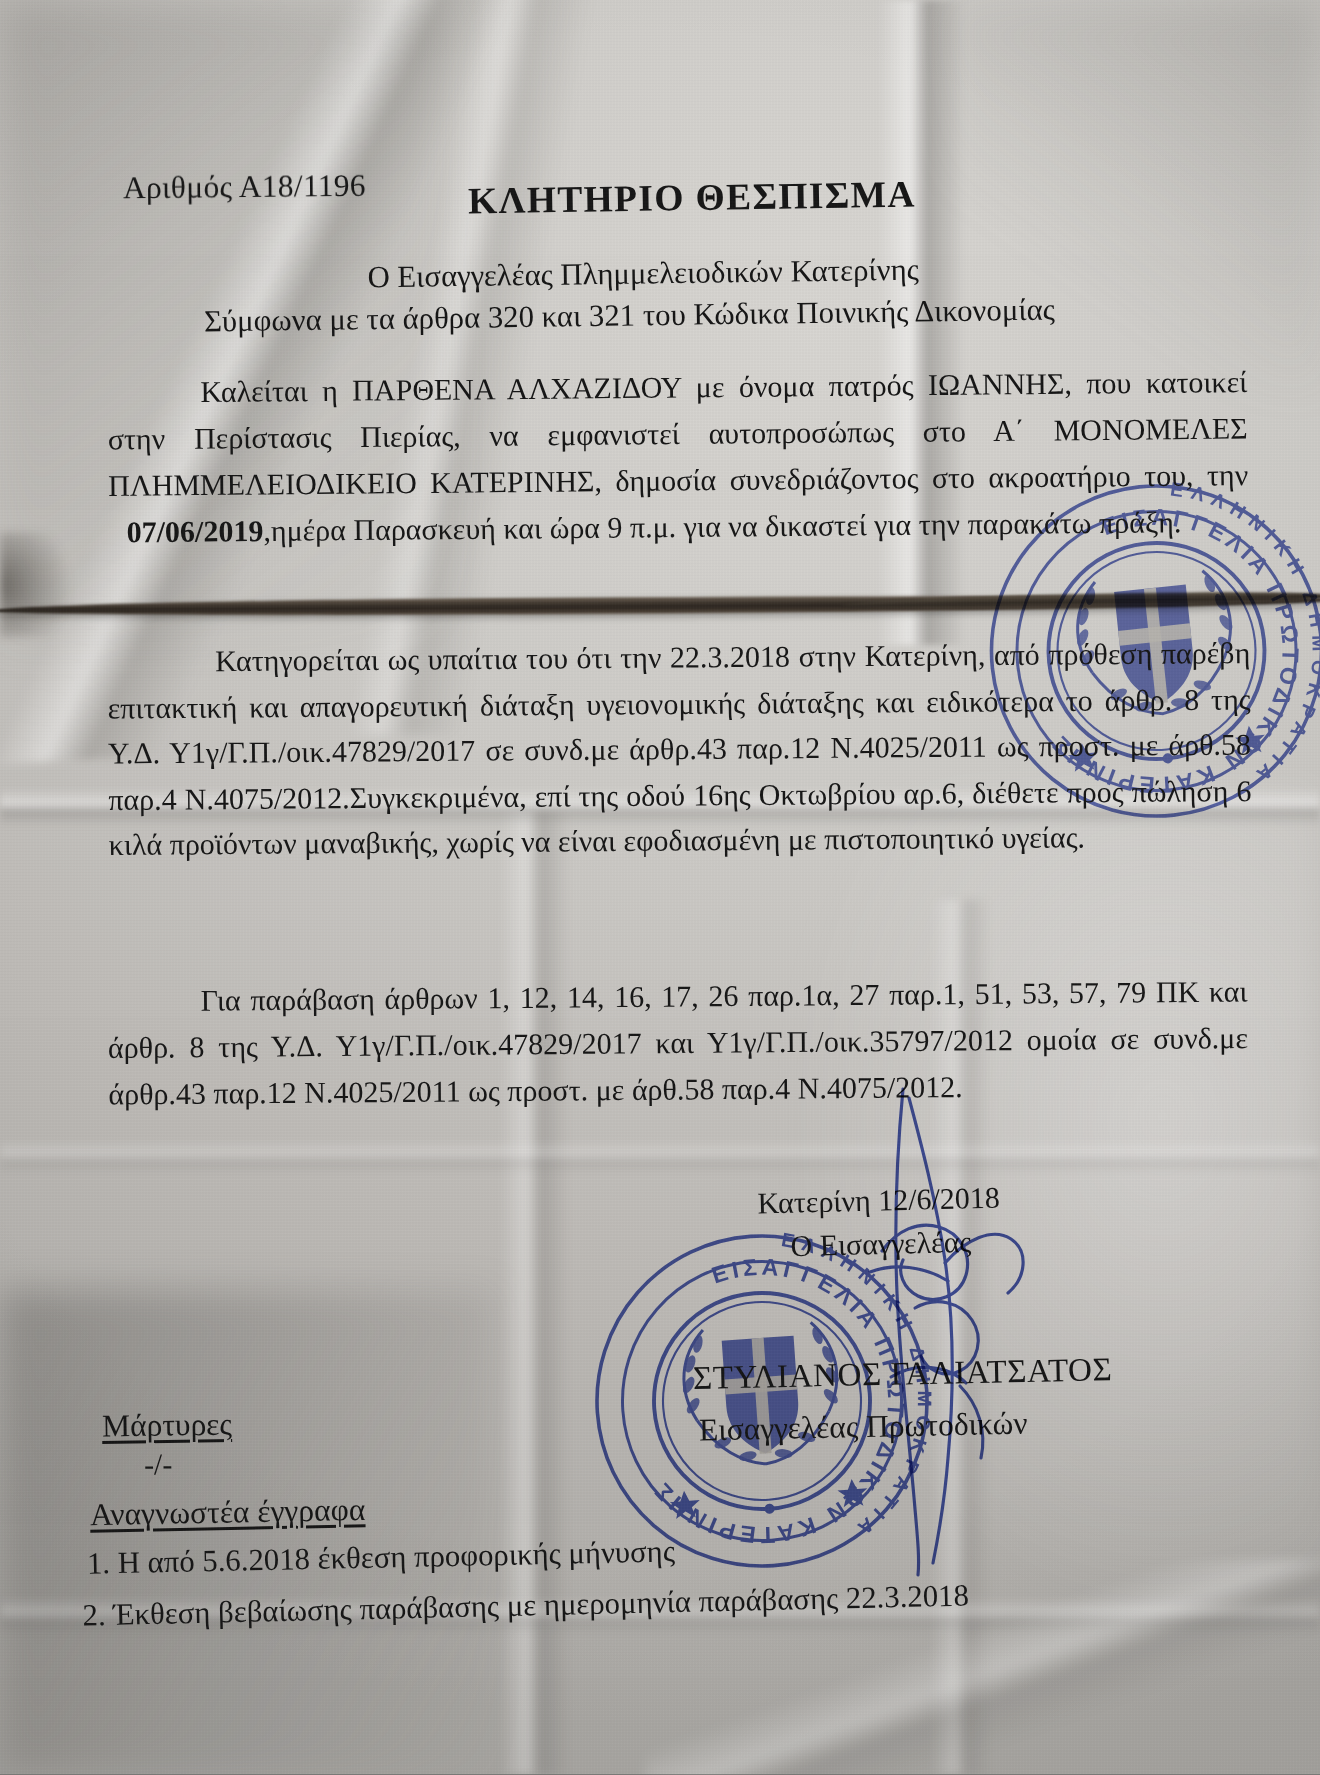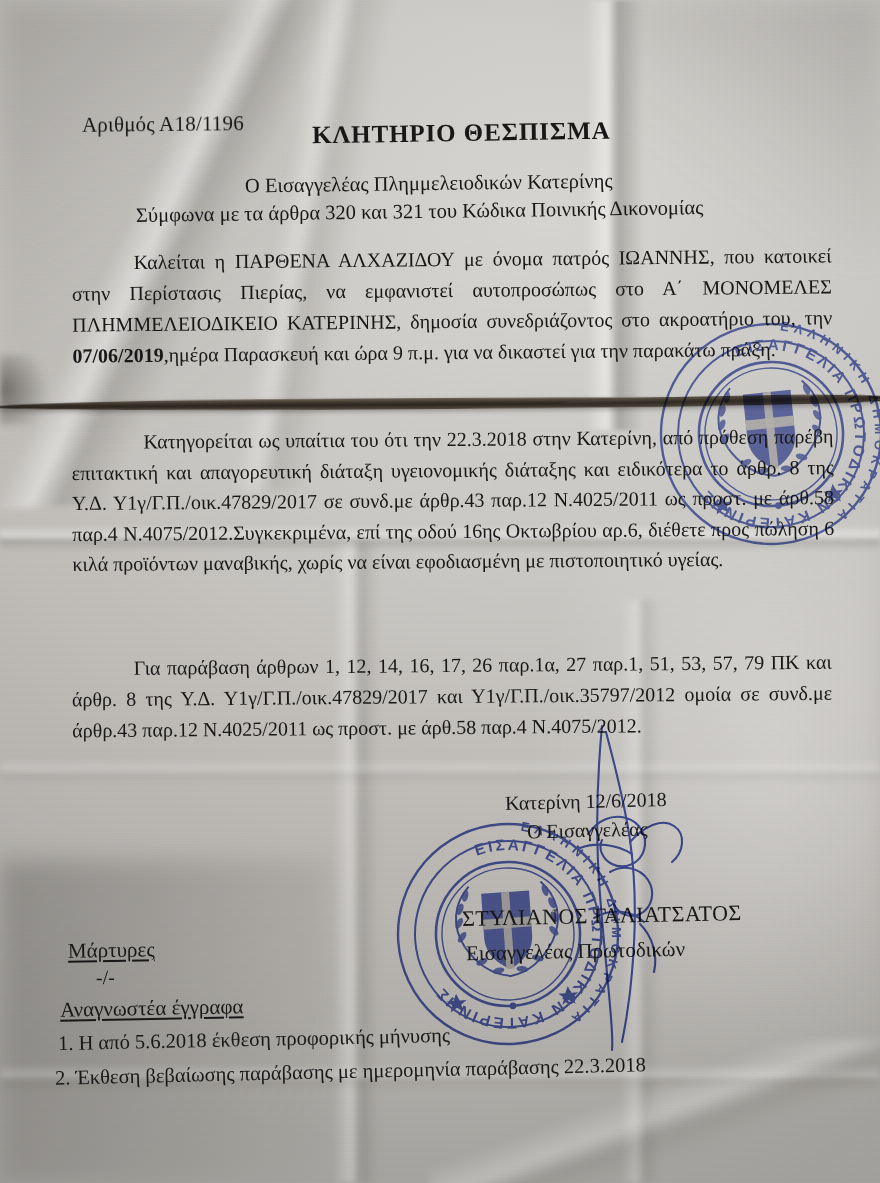--- a/index.html
+++ b/index.html
@@ -147,21 +147,21 @@
   .p-accus{
     left:72px;top:424px;width:762px;transform:rotate(-0.45deg);
     line-height:30.5px;
   }
   .p-accus .ind{display:inline-block;width:72px;}
   .p-articles{
     left:72px;top:650px;width:760px;transform:rotate(-0.5deg);
     line-height:31px;
   }
   .p-articles .ind{display:inline-block;width:62px;}
-  b.datebold{font-weight:bold;}
+  b.datebold{font-weight:bold;margin-left:12px;}
   .sig-place{
     left:505px;top:790px;font-size:20px;transform:rotate(-1.4deg);
   }
   .sig-role{
     left:527px;top:819px;font-size:20px;transform:rotate(-1.4deg);
   }
   .sig-name{
     left:462px;top:903px;font-size:22px;letter-spacing:.4px;transform:rotate(-1.2deg);
   }
   .sig-title{

